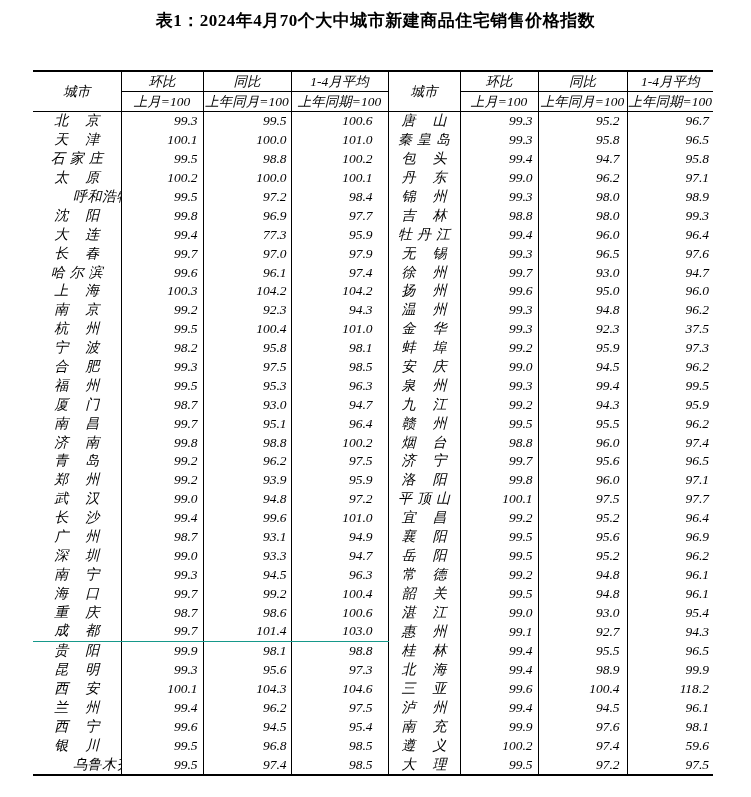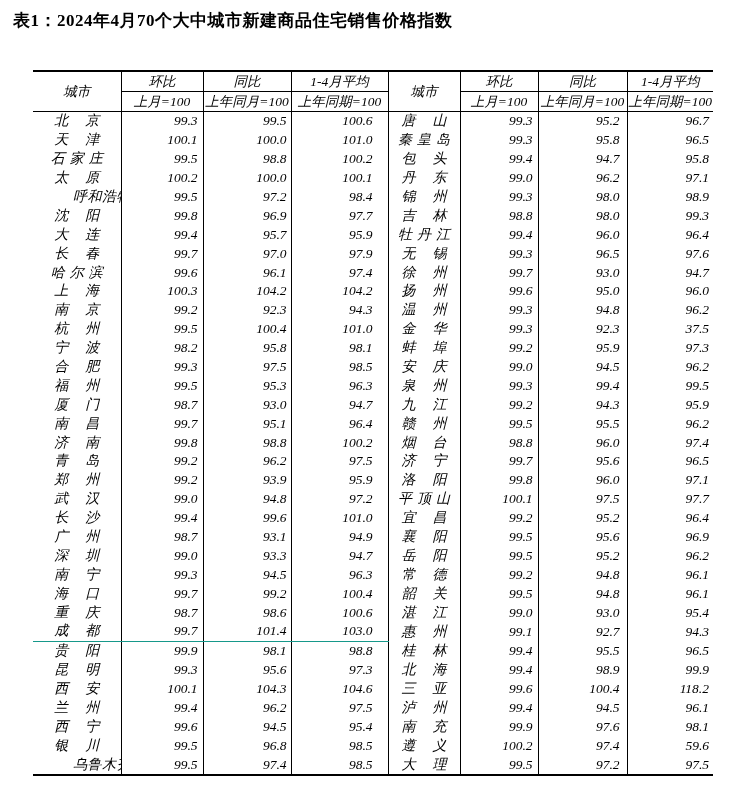--- a/index.html
+++ b/index.html
@@ -1,19 +1,19 @@
 <!DOCTYPE html>
 <html><head>
 <meta charset="utf-8">
 <style>
   html,body{margin:0;padding:0;background:#ffffff;}
   body{width:751px;height:797px;font-family:"Liberation Serif","DejaVu Serif",serif;color:#000;}
   .page-title{
-    text-align:left;font-weight:bold;font-size:17px;line-height:24px;
-    margin:9px 0 0 13px;letter-spacing:0.5px;
+    text-align:center;font-weight:bold;font-size:17px;line-height:24px;
+    margin:9px 0 0 0;letter-spacing:0.5px;
   }
   table.price-table{
     border-collapse:collapse;table-layout:fixed;
     width:680px;margin:37px 0 0 33px;
     border-top:2.5px solid #000;border-bottom:2.5px solid #000;font-style:italic;
   }
   th,td{padding:0;font-weight:normal;overflow:hidden;white-space:nowrap;}
   thead th{height:19px;font-size:13.5px;text-align:center;border-bottom:1px solid #000;}
   tbody td{height:18.9px;font-size:13.5px;}
   .bl{border-left:1px solid #000;}
@@ -120,21 +120,21 @@
         <td class="val bl pr4">96.9</td>
         <td class="val bl pr15">97.7</td>
         <td class="city bl"><span class="cn2">吉林</span></td>
         <td class="val bl pr5">98.8</td>
         <td class="val bl pr7">98.0</td>
         <td class="val bl pr4">99.3</td>
       </tr>
       <tr>
         <td class="city"><span class="cn2">大连</span></td>
         <td class="val bl pr5">99.4</td>
-        <td class="val bl pr4">95.7</td>
+        <td class="val bl pr4">77.3</td>
         <td class="val bl pr15">95.9</td>
         <td class="city bl"><span class="cn3">牡丹江</span></td>
         <td class="val bl pr5">99.4</td>
         <td class="val bl pr7">96.0</td>
         <td class="val bl pr4">96.4</td>
       </tr>
       <tr>
         <td class="city"><span class="cn2">长春</span></td>
         <td class="val bl pr5">99.7</td>
         <td class="val bl pr4">97.0</td>

